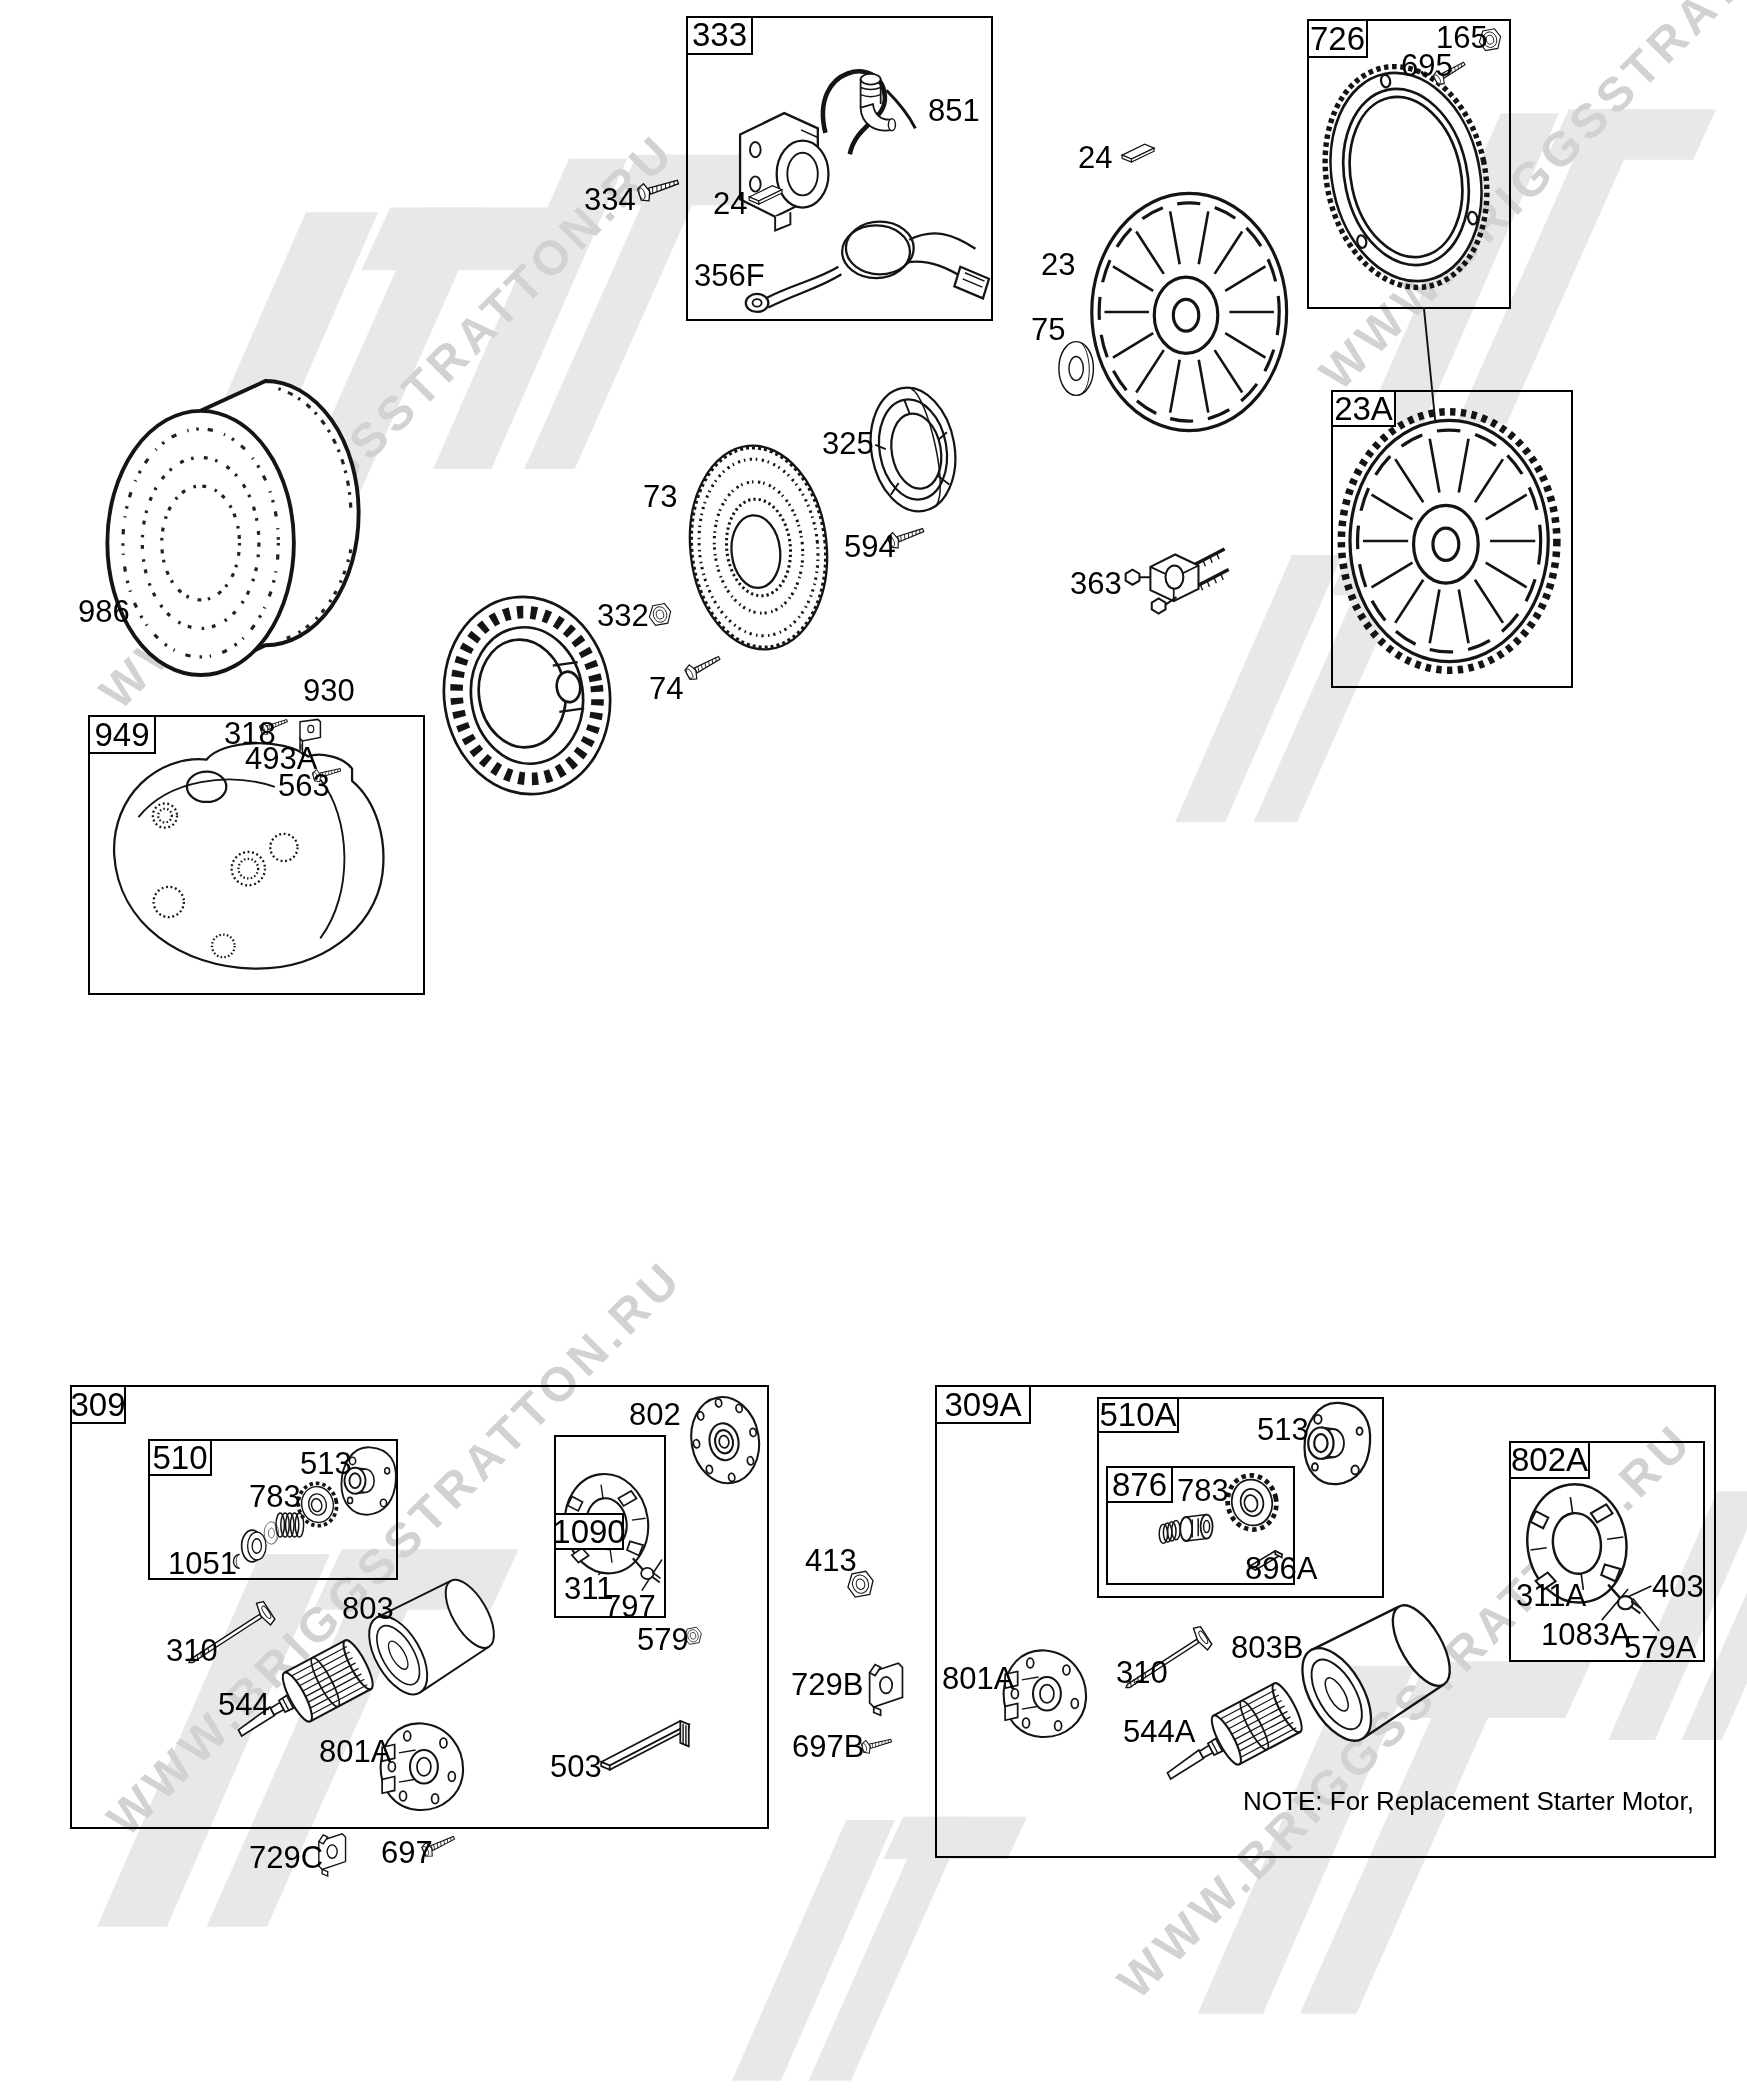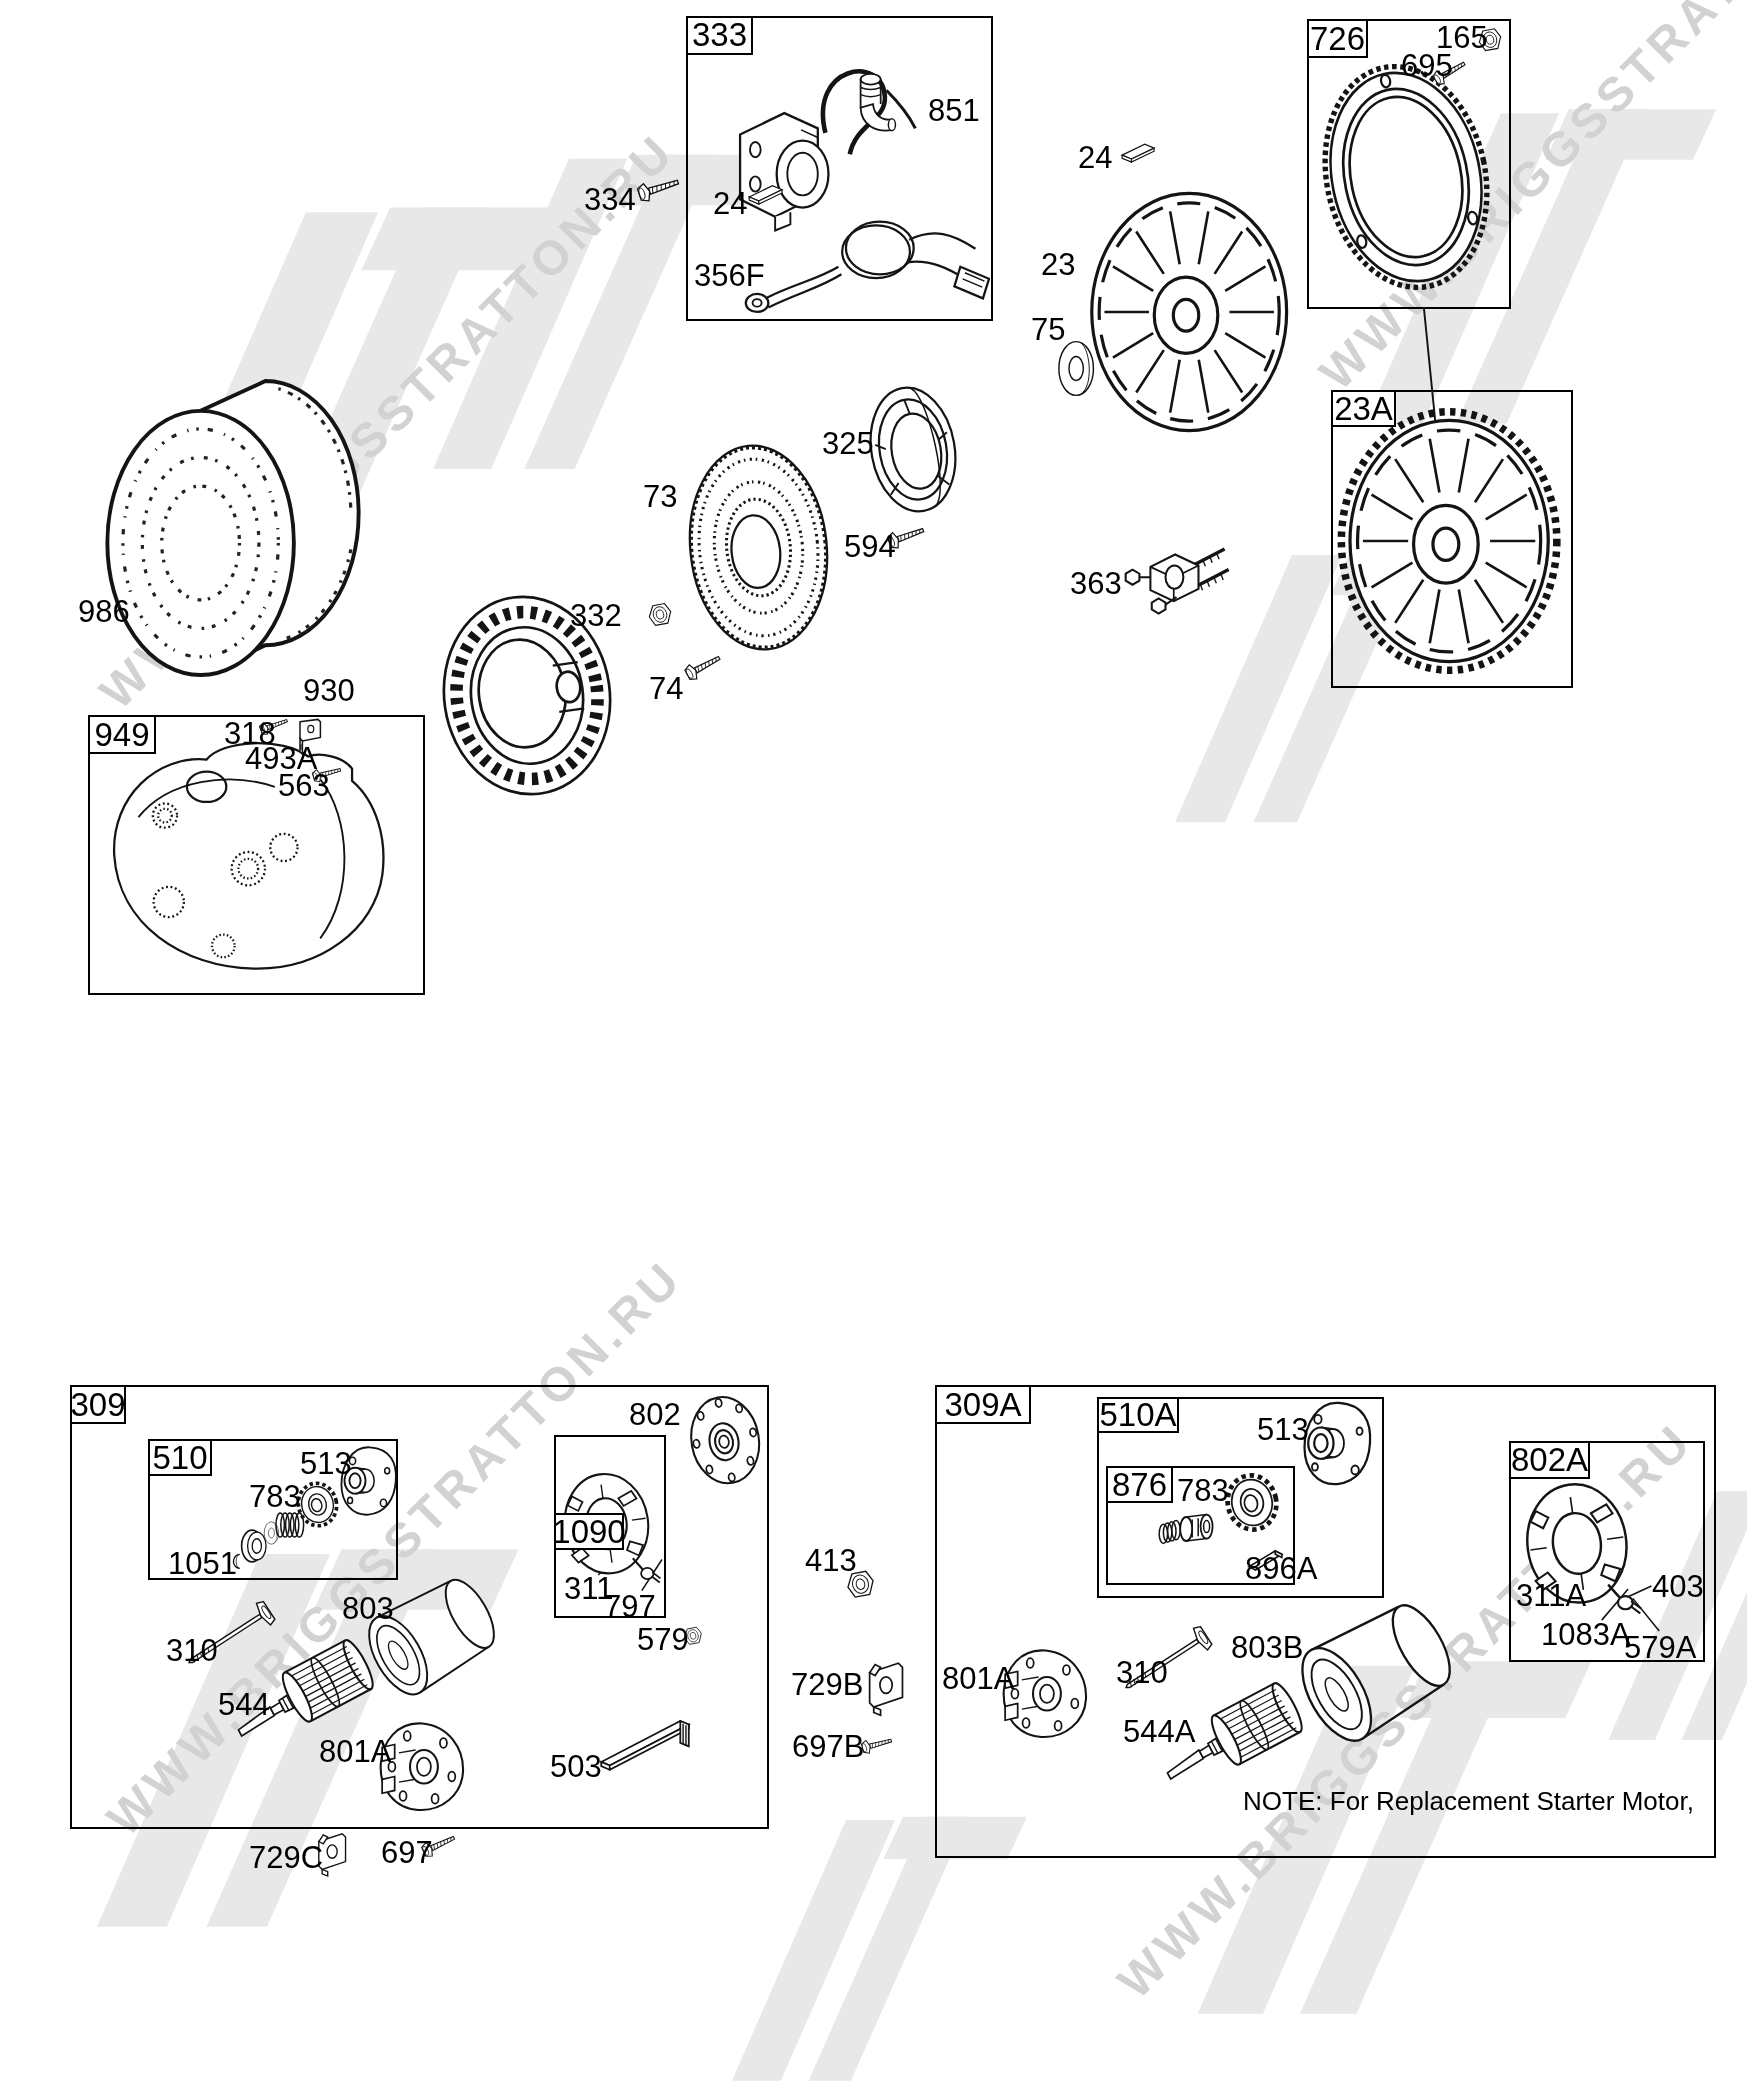--- a/index.html
+++ b/index.html
@@ -559,21 +559,21 @@
   <span class="plabel" style="left:1436px;top:20px">165</span>
   <span class="plabel" style="left:1401px;top:48px">695</span>
   <span class="plabel" style="left:1078px;top:140px">24</span>
   <span class="plabel" style="left:1041px;top:247px">23</span>
   <span class="plabel" style="left:1031px;top:312px">75</span>
   <span class="plabel" style="left:78px;top:594px">986</span>
   <span class="plabel" style="left:303px;top:673px">930</span>
   <span class="plabel" style="left:643px;top:479px">73</span>
   <span class="plabel" style="left:822px;top:426px">325</span>
   <span class="plabel" style="left:844px;top:529px">594</span>
-  <span class="plabel" style="left:570px;top:598px">332</span>
+  <span class="plabel" style="left:597px;top:598px">332</span>
   <span class="plabel" style="left:649px;top:671px">74</span>
   <span class="plabel" style="left:1070px;top:566px">363</span>
   <span class="plabel" style="left:224px;top:716px">318</span>
   <span class="plabel" style="left:245px;top:741px">493A</span>
   <span class="plabel" style="left:278px;top:768px">563</span>
 
   <span class="plabel" style="left:629px;top:1397px">802</span>
   <span class="plabel" style="left:300px;top:1446px">513</span>
   <span class="plabel" style="left:249px;top:1479px">783</span>
   <span class="plabel" style="left:168px;top:1546px">1051</span>

